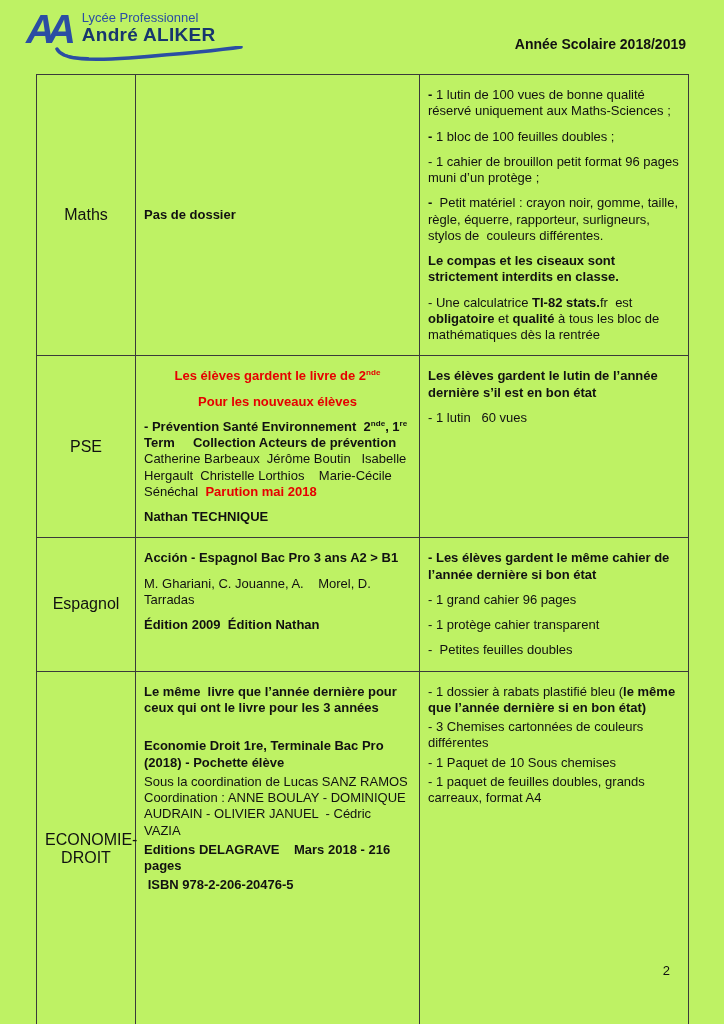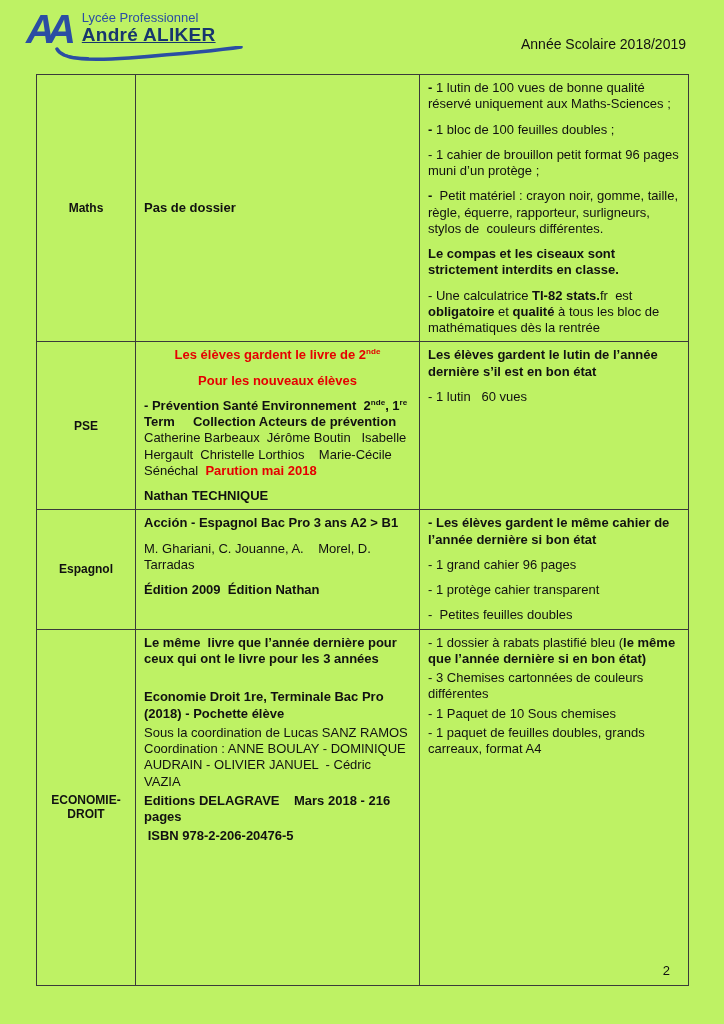--- a/index.html
+++ b/index.html
@@ -4,29 +4,29 @@
 <style>
   html,body{margin:0;padding:0;background:#ffffff;}
   body{font-family:"Liberation Sans","DejaVu Sans",sans-serif;color:#111;}
   .page{position:relative;width:724px;height:1024px;background:#bef264;margin:0 auto;overflow:hidden;}
 
   
   .header{display:flex;justify-content:space-between;align-items:flex-start;padding:10px 38px 0 26px;height:58px;}
   .logo{display:flex;align-items:flex-start;}
   .monogram{font-weight:bold;font-style:italic;font-size:40px;line-height:38px;color:var(--blue,#2b4ea3);letter-spacing:-8px;padding-right:14px;}
   .logo-text .l1{color:var(--blue,#2b4ea3);font-size:13px;line-height:15px;}
-  .logo-text .l2{color:var(--navy,#17366e);font-size:19px;font-weight:bold;line-height:20px;letter-spacing:0.3px;text-decoration:underline;}
+  .logo-text .l2{color:var(--navy,#17366e);font-size:19px;font-weight:bold;line-height:20px;letter-spacing:0.3px;}
   .swoosh{display:block;margin-top:1px;margin-left:-28px;}
-  .year{font-weight:normal;font-size:14px;margin-top:26px;}
+  .year{font-weight:bold;font-size:14px;margin-top:26px;}
 
   
   table.supply{border-collapse:collapse;margin:6px 36px 0 36px;width:652px;table-layout:fixed;}
   col.c1{width:99px}col.c2{width:284px}col.c3{width:269px}
-  td{border:1px solid #3a3a3a;vertical-align:top;padding:5px 8px;}
-  td.subject{vertical-align:middle;text-align:center;font-weight:bold;font-size:12px;}
+  td{border:1px solid #3a3a3a;vertical-align:top;padding:12px 8px;}
+  td.subject{vertical-align:middle;text-align:center;font-weight:normal;font-size:16px;}
   tbody tr:nth-child(1){height:253px}
   tbody tr:nth-child(2){height:162px}
   tbody tr:nth-child(3){height:108px}
   tbody tr:nth-child(4){height:356px}
   tbody tr:nth-child(1) td.manual{vertical-align:middle;}
 
   .para{white-space:pre-wrap;font-size:13px;line-height:1.25;margin:0 0 3px 0;}
   tbody tr:nth-child(-n+3) td .para{margin-bottom:9px;}
   tbody tr:nth-child(-n+3) td .para:last-child{margin-bottom:0;}
   .para.center{text-align:center;}

